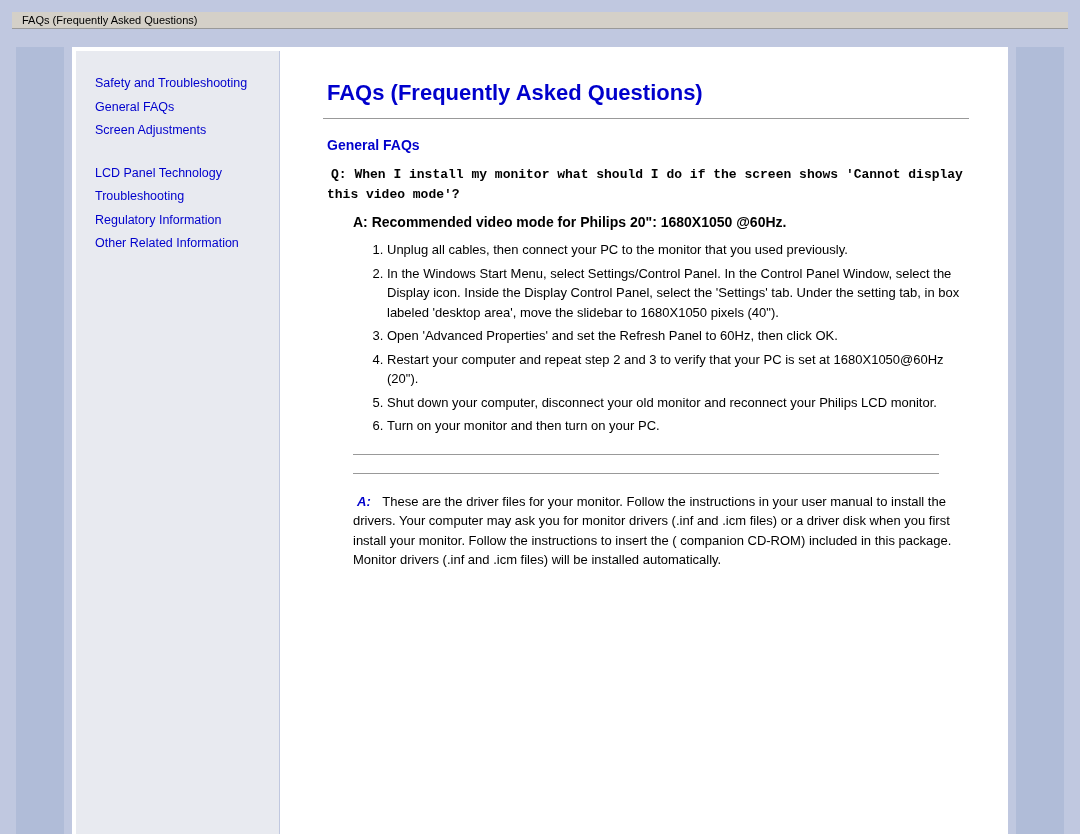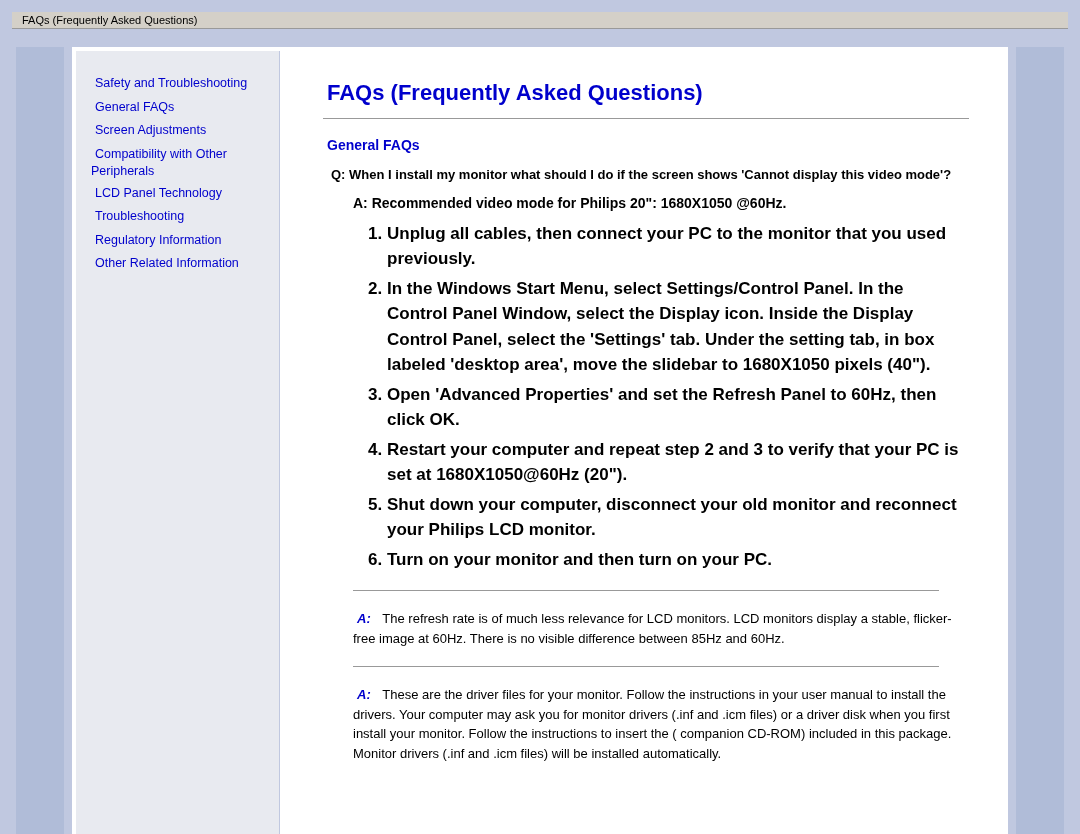--- a/index.html
+++ b/index.html
@@ -73,40 +73,40 @@
       font-weight: bold;
       color: #0000cc;
       margin-bottom: 12px;
     }
     .question {
       font-size: 13px;
       font-weight: bold;
       color: #000;
       margin-bottom: 10px;
       line-height: 1.5;
+      font-family: Liberation Mono, monospace;
     }
     .answer-highlight {
       font-weight: bold;
       font-size: 14px;
       margin: 8px 0 10px 30px;
     }
     .answer-text {
       font-size: 13px;
       margin: 8px 0 10px 30px;
       line-height: 1.5;
     }
     ol {
       margin-left: 60px;
       margin-bottom: 10px;
     }
     ol li {
-      font-size: 17px;
+      font-size: 13px;
       line-height: 1.5;
       margin-bottom: 4px;
-      font-weight: bold;
     }
     .inner-divider {
       border: none;
       border-top: 1px solid #999;
       margin: 18px 30px 18px 30px;
       width: calc(100% - 60px);
     }
     .q-bold { font-weight: bold; }
     .a-blue { color: #0000cc; font-weight: bold; font-style: italic; }
   </style>
@@ -118,21 +118,20 @@
 </div>
 
 <div class="outer-wrapper">
   <div class="left-col"></div>
   <div class="inner-wrapper">
 
     <div class="sidebar">
       <a href="#">Safety and Troubleshooting</a>
       <a href="#">General FAQs</a>
       <a href="#">Screen Adjustments</a>
-      <a href="#" style="display:inline">Compatibility with Other Peripherals</a>
       <br>
       <a href="#">LCD Panel Technology</a>
       <a href="#">Troubleshooting</a>
       <a href="#">Regulatory Information</a>
       <a href="#">Other Related Information</a>
     </div>
 
     <div class="main-content">
       <h1 class="page-title">FAQs (Frequently Asked Questions)</h1>
       <hr class="divider">
@@ -147,24 +146,20 @@
         <li>Unplug all cables, then connect your PC to the monitor that you used previously.</li>
         <li>In the Windows Start Menu, select Settings/Control Panel. In the Control Panel Window, select the Display icon. Inside the Display Control Panel, select the 'Settings' tab. Under the setting tab, in box labeled 'desktop area', move the slidebar to 1680X1050 pixels (40").</li>
         <li>Open 'Advanced Properties' and set the Refresh Panel to 60Hz, then click OK.</li>
         <li>Restart your computer and repeat step 2 and 3 to verify that your PC is set at 1680X1050@60Hz (20").</li>
         <li>Shut down your computer, disconnect your old monitor and reconnect your Philips LCD monitor.</li>
         <li>Turn on your monitor and then turn on your PC.</li>
       </ol>
 
       <hr class="inner-divider">
 
-      <p class="answer-text">
-        <span class="a-blue">A:</span>
-        <span> The refresh rate is of much less relevance for LCD monitors. LCD monitors display a stable, flicker-free image at 60Hz. There is no visible difference between 85Hz and 60Hz.</span>
-      </p>
 
       <hr class="inner-divider">
 
       <p class="answer-text">
         <span class="a-blue">A:</span>
         <span> These are the driver files for your monitor. Follow the instructions in your user manual to install the drivers. Your computer may ask you for monitor drivers (.inf and .icm files) or a driver disk when you first install your monitor. Follow the instructions to insert the ( companion CD-ROM) included in this package. Monitor drivers (.inf and .icm files) will be installed automatically.</span>
       </p>
     </div>
   </div>
   <div class="right-col"></div>

